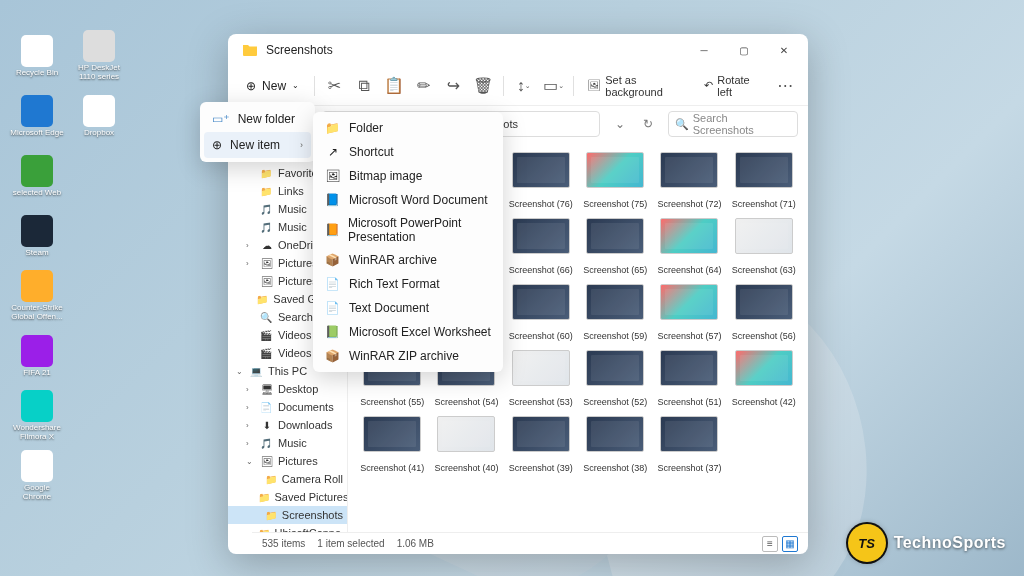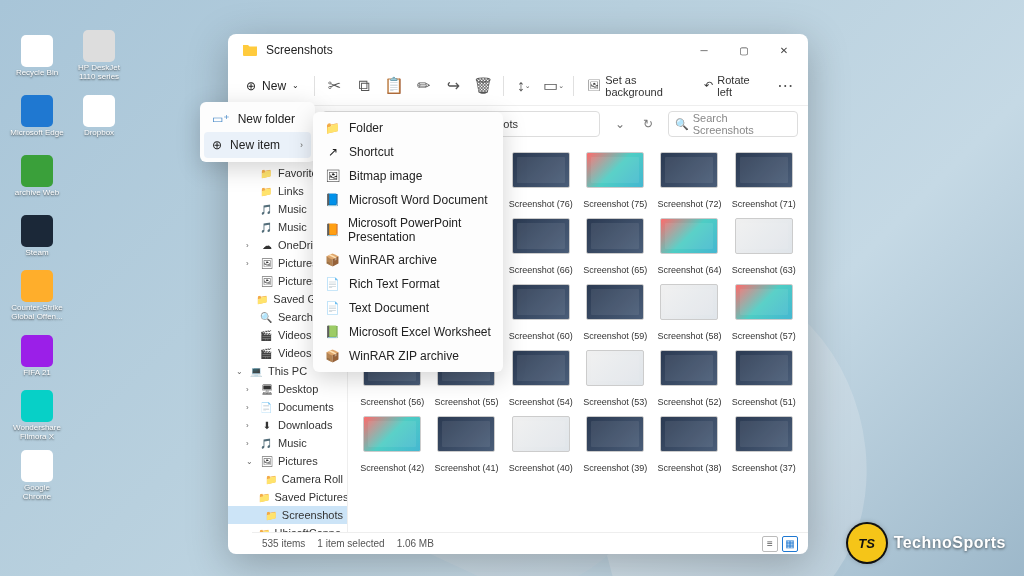--- a/index.html
+++ b/index.html
@@ -86,21 +86,21 @@
         <div class="di-label">Microsoft Edge</div>
       </div>
       <div class="di">
         <div class="di-icon" style="background: rgb(255, 255, 255);"></div>
         <div class="di-label">Dropbox</div>
       </div>
     </div>
     <div class="di-row">
       <div class="di">
         <div class="di-icon" style="background: rgb(58, 160, 58);"></div>
-        <div class="di-label">archive Web</div>
+        <div class="di-label">selected Web</div>
       </div>
       <div class="di" style="visibility: hidden;"></div>
     </div>
     <div class="di-row">
       <div class="di">
         <div class="di-icon" style="background: rgb(27, 40, 56);"></div>
         <div class="di-label">Steam</div>
       </div>
       <div class="di" style="visibility: hidden;"></div>
     </div>
@@ -375,24 +375,20 @@
         </div>
         <div class="thumb">
           <div class="thumb-img "></div>
           <div class="thumb-label">Screenshot (60)</div>
         </div>
         <div class="thumb">
           <div class="thumb-img "></div>
           <div class="thumb-label">Screenshot (59)</div>
         </div>
         <div class="thumb">
-          <div class="thumb-img light"></div>
-          <div class="thumb-label">Screenshot (58)</div>
-        </div>
-        <div class="thumb">
           <div class="thumb-img colorful"></div>
           <div class="thumb-label">Screenshot (57)</div>
         </div>
         <div class="thumb">
           <div class="thumb-img "></div>
           <div class="thumb-label">Screenshot (56)</div>
         </div>
         <div class="thumb">
           <div class="thumb-img "></div>
           <div class="thumb-label">Screenshot (55)</div>

